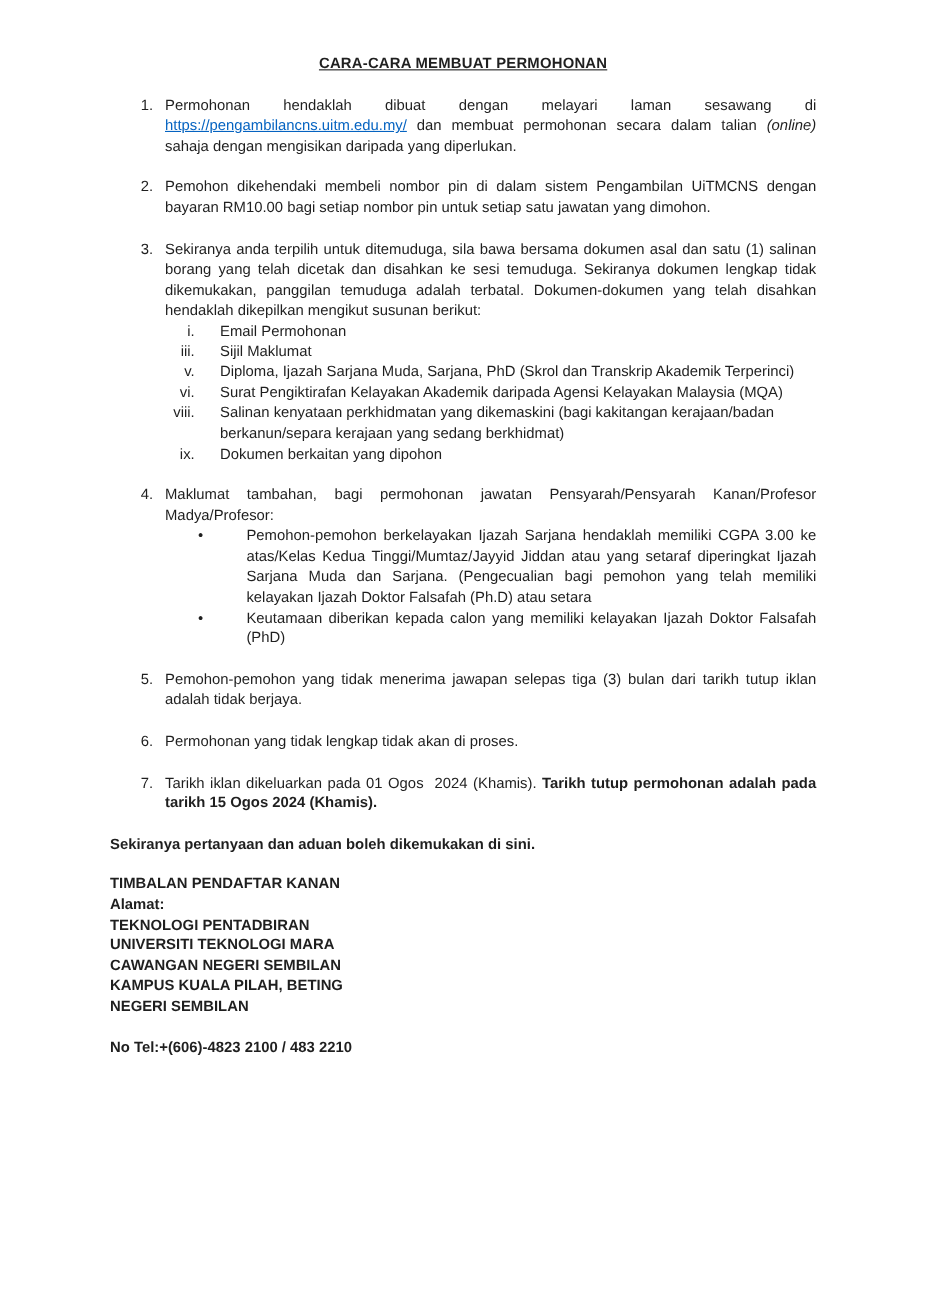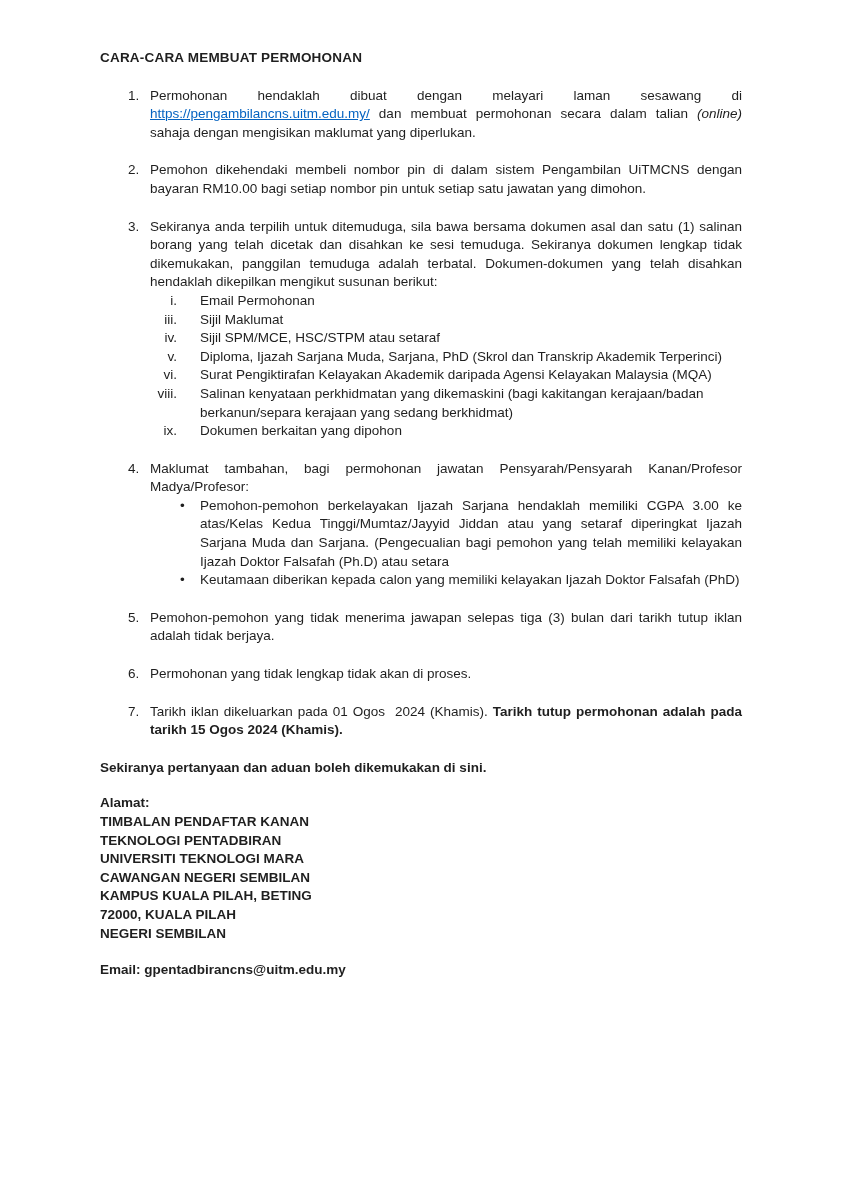--- a/index.html
+++ b/index.html
@@ -15,22 +15,24 @@
     line-height: 18.6px;
     color: #1f1f1f;
     overflow: hidden;
   }
   .page {
     padding: 49px 101px 0 100px;
     box-sizing: border-box;
   }
   .doc-title {
     font-weight: bold;
+    text-decoration: underline;
     margin-bottom: 5px;
     letter-spacing: 0.2px;
+    text-align: center;
   }
   .num-item {
     display: grid;
     grid-template-columns: 22px 1fr;
     margin-left: 28px;
     margin-top: 19px;
   }
   .num-item .num {
     text-align: left;
   }
@@ -55,20 +57,21 @@
   .bullet-item {
     display: grid;
     grid-template-columns: 20px 1fr;
     margin-left: 30px;
   }
   .bullet-item .marker {
     text-align: left;
   }
   .bullet-item .bullet-text {
     text-align: justify;
+    margin-left: 24px;
   }
   .doc-link {
     color: #0563C1;
     text-decoration: underline;
     cursor: pointer;
   }
   .italic { font-style: italic; }
   .bold { font-weight: bold; }
   .inquiry {
     font-weight: bold;
@@ -85,44 +88,40 @@
 </style>
 </head>
 <body>
 
 <div class="page">
 
   <div class="doc-title">CARA-CARA MEMBUAT PERMOHONAN</div>
 
   <div class="num-item">
     <span class="num">1.</span>
-    <span class="item-text"><span>Permohonan hendaklah dibuat dengan melayari laman sesawang di </span><a class="doc-link">https://pengambilancns.uitm.edu.my/</a><span> dan membuat permohonan secara dalam talian </span><span class="italic">(online)</span><span> sahaja dengan mengisikan maklumat yang diperlukan.</span></span>
+    <span class="item-text"><span>Permohonan hendaklah dibuat dengan melayari laman sesawang di </span><a class="doc-link">https://pengambilancns.uitm.edu.my/</a><span> dan membuat permohonan secara dalam talian </span><span class="italic">(online)</span><span> sahaja dengan mengisikan daripada yang diperlukan.</span></span>
   </div>
 
   <div class="num-item">
     <span class="num">2.</span>
     <span class="item-text">Pemohon dikehendaki membeli nombor pin di dalam sistem Pengambilan UiTMCNS dengan bayaran RM10.00 bagi setiap nombor pin untuk setiap satu jawatan yang dimohon.</span>
   </div>
 
   <div class="num-item">
     <span class="num">3.</span>
     <span>
       <span class="item-text" style="display:block">Sekiranya anda terpilih untuk ditemuduga, sila bawa bersama dokumen asal dan satu (1) salinan borang yang telah dicetak dan disahkan ke sesi temuduga. Sekiranya dokumen lengkap tidak dikemukakan, panggilan temuduga adalah terbatal. Dokumen-dokumen yang telah disahkan hendaklah dikepilkan mengikut susunan berikut:</span>
       <div class="sub-list">
         <div class="sub-item">
           <span class="sub-label">i.</span>
           <span>Email Permohonan</span>
         </div>
         <div class="sub-item">
           <span class="sub-label">iii.</span>
           <span>Sijil Maklumat</span>
-        </div>
-        <div class="sub-item">
-          <span class="sub-label">iv.</span>
-          <span>Sijil SPM/MCE, HSC/STPM atau setaraf</span>
         </div>
         <div class="sub-item">
           <span class="sub-label">v.</span>
           <span>Diploma, Ijazah Sarjana Muda, Sarjana, PhD (Skrol dan Transkrip Akademik Terperinci)</span>
         </div>
         <div class="sub-item">
           <span class="sub-label">vi.</span>
           <span>Surat Pengiktirafan Kelayakan Akademik daripada Agensi Kelayakan Malaysia (MQA)</span>
         </div>
         <div class="sub-item">
@@ -165,27 +164,26 @@
   </div>
 
   <div class="num-item">
     <span class="num">7.</span>
     <span class="item-text"><span>Tarikh iklan dikeluarkan pada 01 Ogos&nbsp; 2024 (Khamis). </span><span class="bold">Tarikh tutup permohonan adalah pada tarikh 15 Ogos 2024 (Khamis).</span></span>
   </div>
 
   <div class="inquiry">Sekiranya pertanyaan dan aduan boleh dikemukakan di sini.</div>
 
   <div class="address-block">
+    <div>TIMBALAN PENDAFTAR KANAN</div>
     <div>Alamat:</div>
-    <div>TIMBALAN PENDAFTAR KANAN</div>
     <div>TEKNOLOGI PENTADBIRAN</div>
     <div>UNIVERSITI TEKNOLOGI MARA</div>
     <div>CAWANGAN NEGERI SEMBILAN</div>
     <div>KAMPUS KUALA PILAH, BETING</div>
-    <div>72000, KUALA PILAH</div>
     <div>NEGERI SEMBILAN</div>
   </div>
 
   <div class="contact-block">
-    <div>Email: gpentadbirancns@uitm.edu.my</div>
+    <div>No Tel:+(606)-4823 2100 / 483 2210</div>
   </div>
 
 </div>
 
 </body></html>

